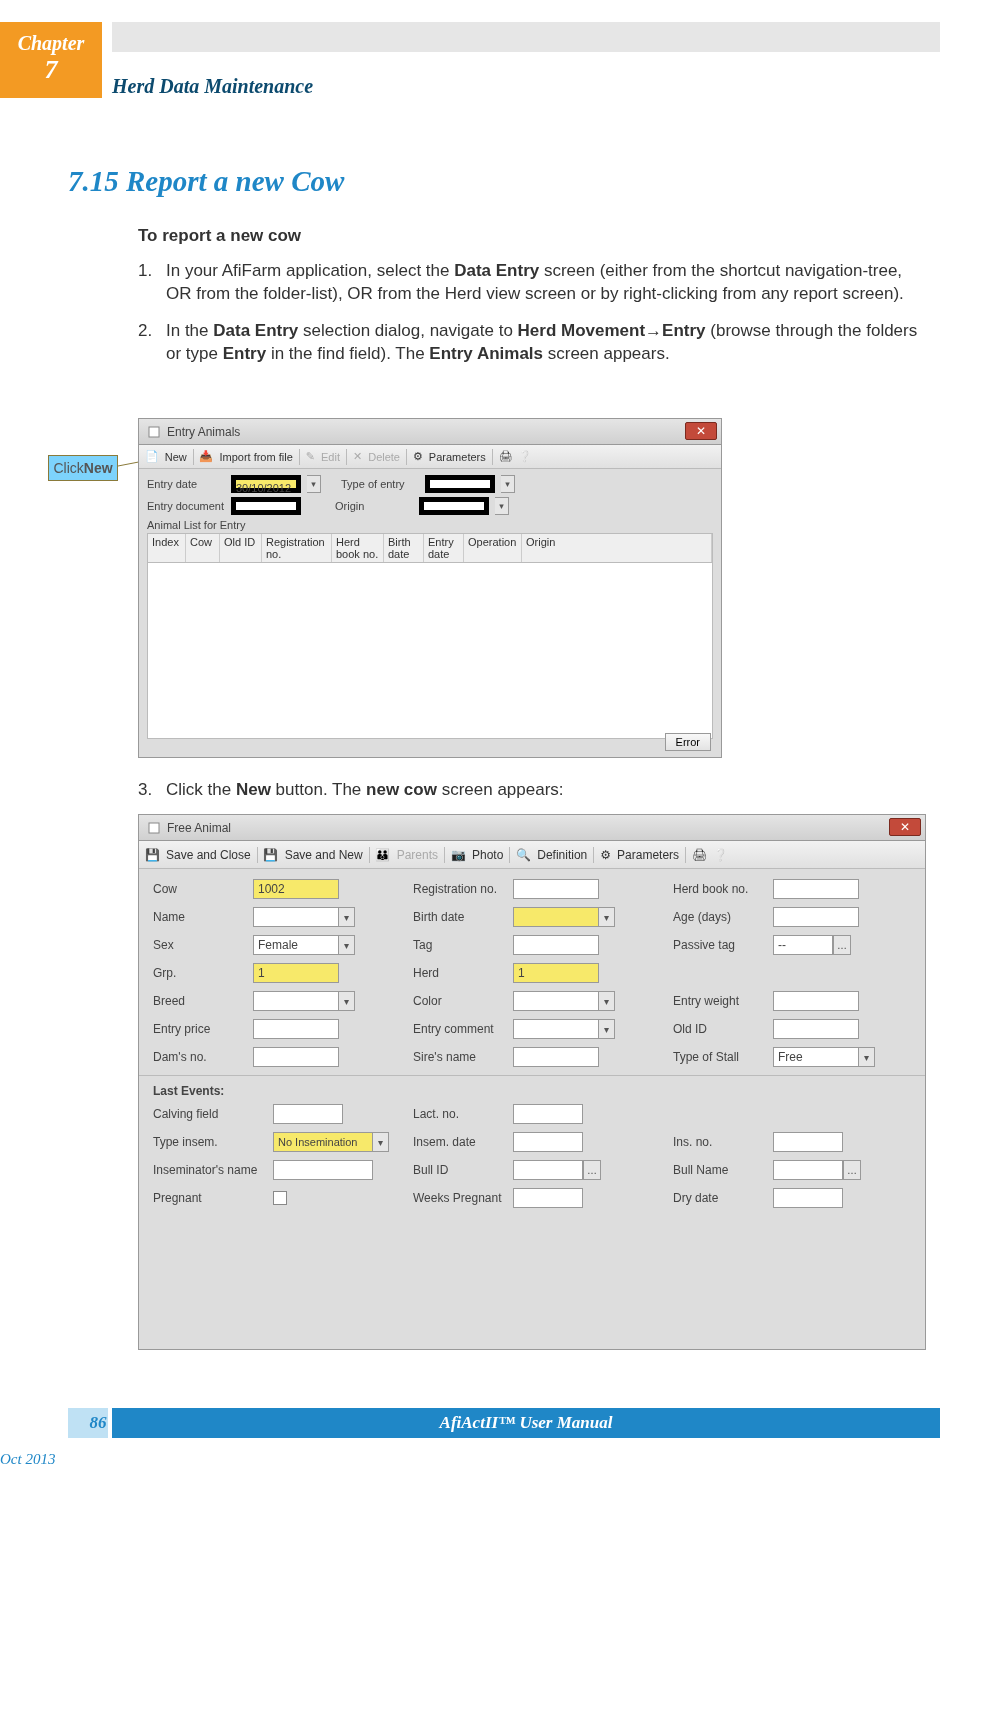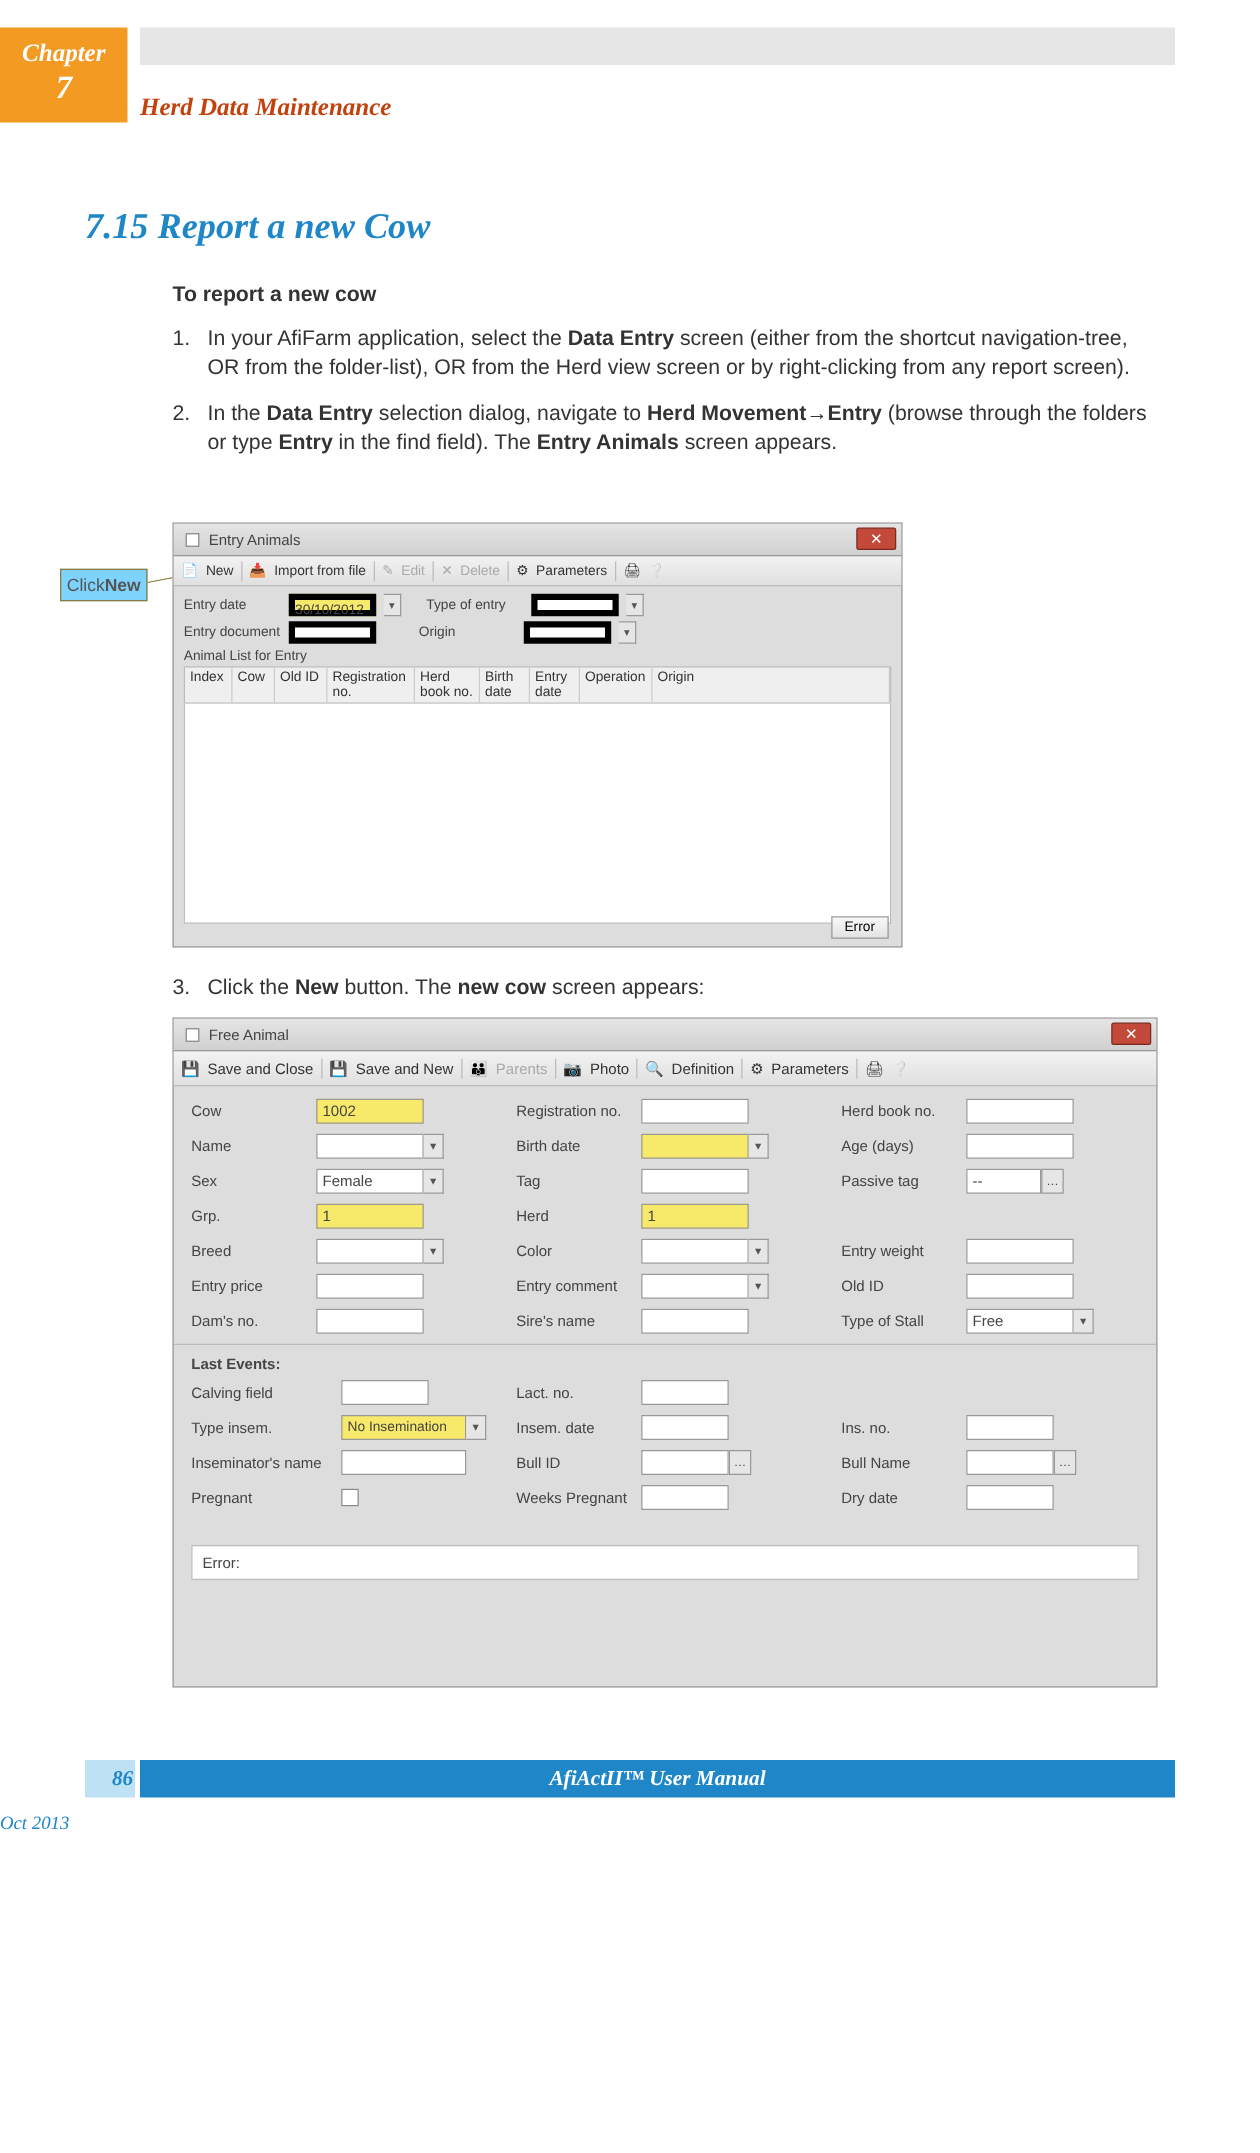--- a/index.html
+++ b/index.html
@@ -2,21 +2,21 @@
 <html><head>
 <meta charset="utf-8">
 <style>
   * { box-sizing: border-box; margin: 0; padding: 0; }
   body { font-family: Arial, Helvetica, sans-serif; background: #fff; width: 1008px; height: 1722px; position: relative; }
   .page { width: 1008px; height: 1480px; position: relative; background: #fff; padding: 0; }
   .chapter-tab { position: absolute; left: 0; top: 22px; width: 102px; height: 76px; background: #f39a23; color: #fff; text-align: center; padding-top: 10px; font-family: Georgia, serif; }
   .chapter-tab .lbl { font-size: 20px; font-style: italic; font-weight: bold; }
   .chapter-tab .num { font-size: 26px; font-style: italic; font-weight: bold; }
   .top-band { position: absolute; left: 112px; top: 22px; right: 68px; height: 30px; background: #e6e6e6; }
-  .top-gray { position: absolute; left: 112px; top: 75px; font-family: Georgia, serif; font-style: italic; font-weight: bold; color: #c2410c; font-size: 20px; }
+  .top-gray { position: absolute; left: 112px; top: 75px; font-family: Georgia, serif; font-style: italic; font-weight: bold; color: #0c4a6e; font-size: 20px; }
   .h1 { position: absolute; left: 68px; top: 165px; font-family: Georgia, serif; font-style: italic; font-weight: bold; color: #1f87c7; font-size: 29px; }
   .content { position: absolute; left: 138px; top: 225px; right: 78px; color: #333; font-size: 17px; line-height: 1.35; }
   .subhead { font-weight: bold; margin-bottom: 12px; }
   .ol-item { display: flex; margin-bottom: 14px; }
   .ol-num { width: 28px; flex: none; }
   .ol-body {}
   .ol-body b { font-weight: bold; }
   .arrow { font-family: Arial; }
   .callout { position: absolute; left: 48px; top: 455px; width: 70px; height: 26px; border: 1px solid #8a7a3a; background: #7dd3fc; font-size: 14px; display: flex; align-items: center; justify-content: center; color: #555; }
   .callout-line { position: absolute; left: 118px; top: 452px; width: 62px; height: 16px; }
@@ -369,23 +369,20 @@
         <div class="col" style="width:260px">
             <span class="lbl2">Weeks Pregnant</span>
             <span class="fld" style="width:70px"></span>
           </div>
         <div class="col">
             <span class="lbl2">Dry date</span>
             <span class="fld" style="width:70px"></span>
           </div>
       </div>
 
-      <div class="error-row">
-        <span>Error:</span>
-      </div>
     </div>
   </div>
 
   <div class="footer-pn">86</div>
   <div class="footer-bar">
     <span>AfiAct </span>
       <span style="font-family:serif">II</span>
       <span>™ User Manual</span>
   </div>
   <div class="footer-date">Oct 2013</div>

